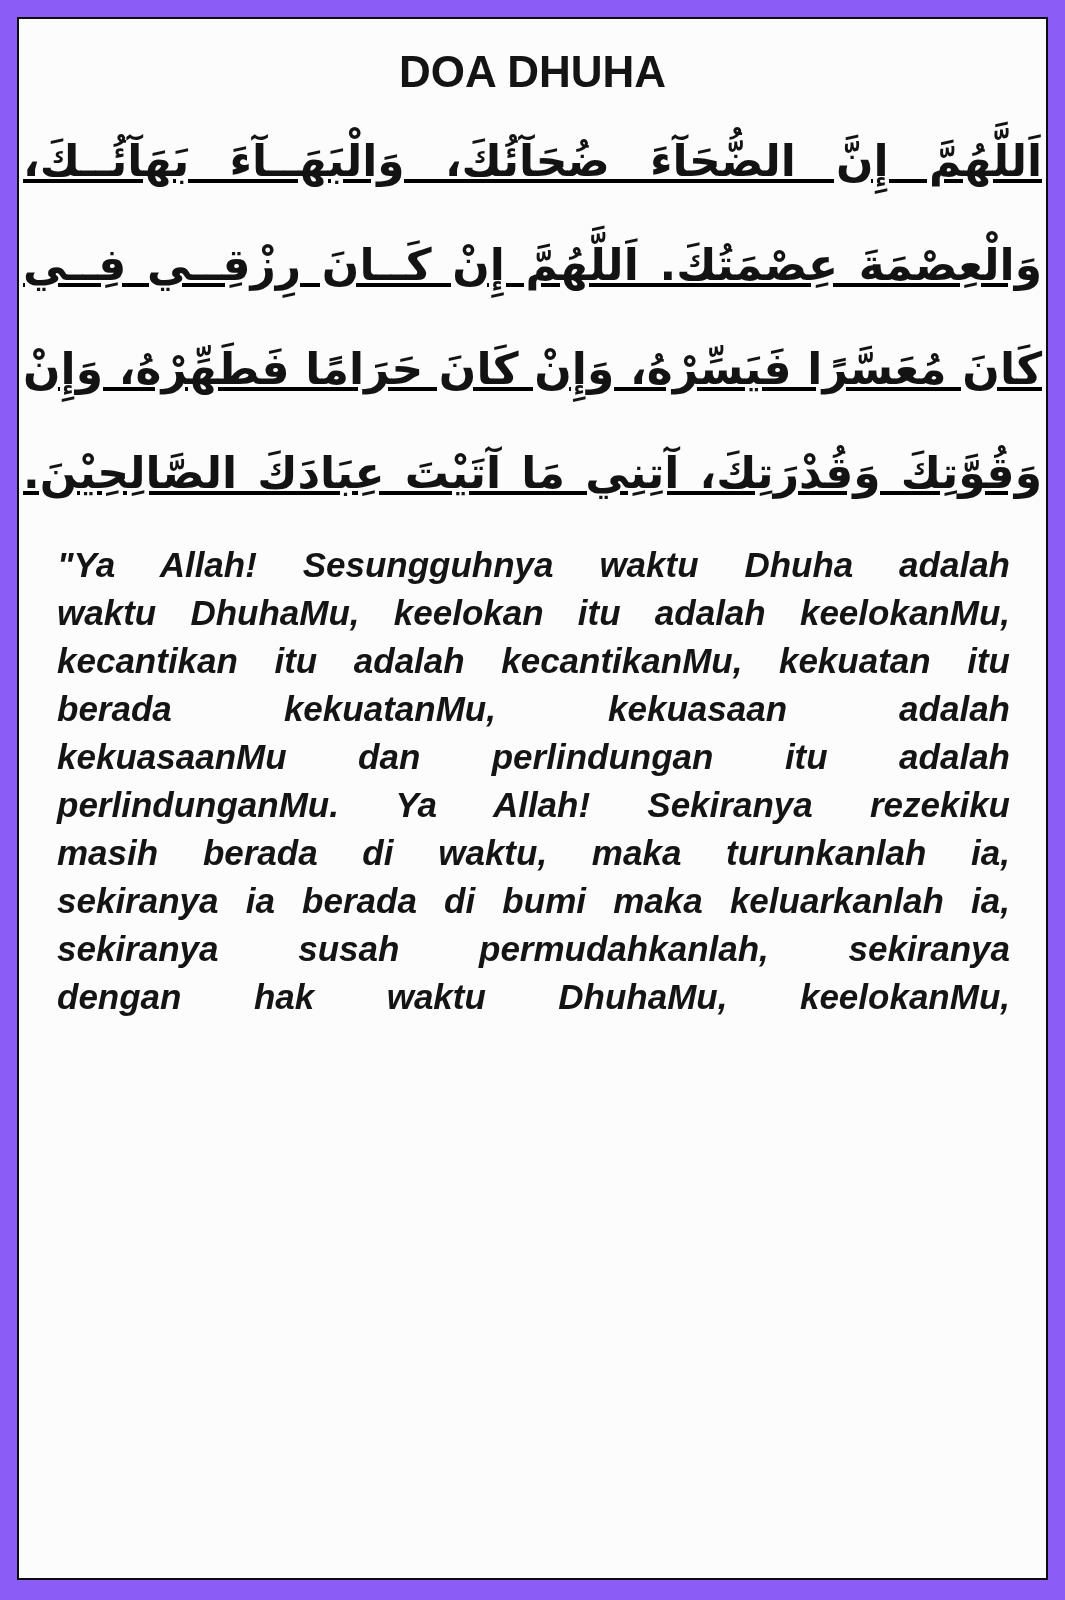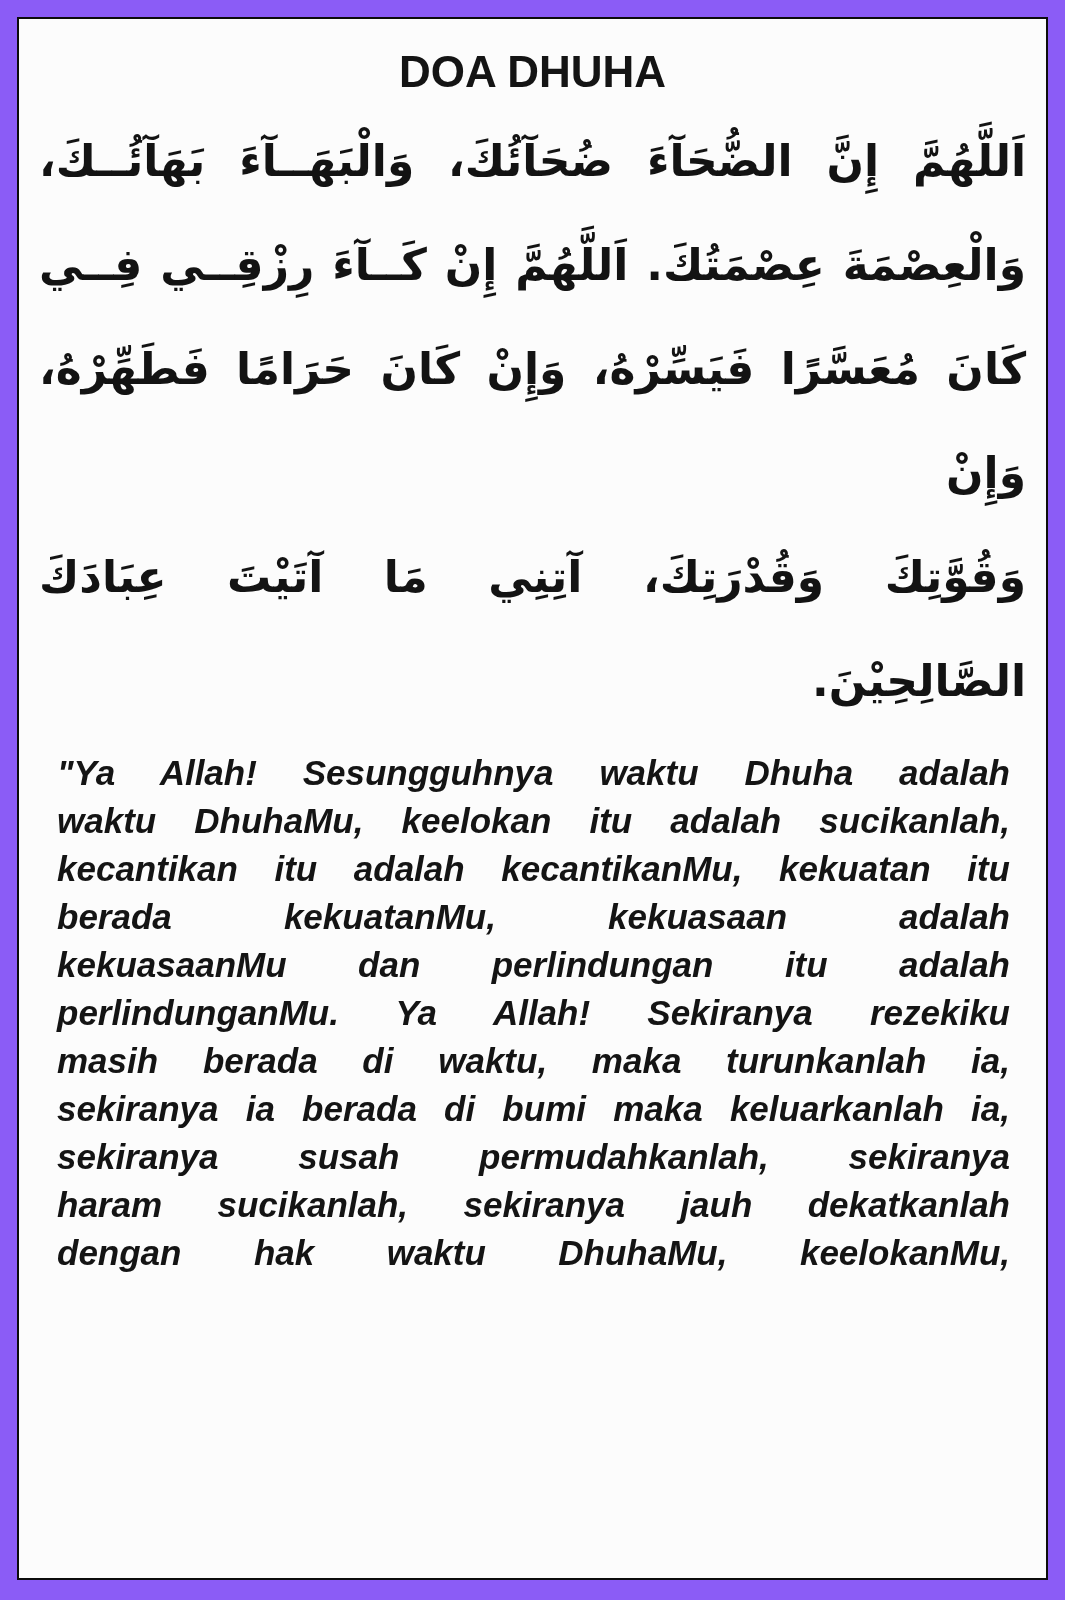--- a/index.html
+++ b/index.html
@@ -33,21 +33,22 @@
     font-weight: 700;
     font-size: 44px;
     line-height: 46px;
     letter-spacing: 0px;
     color: #141414;
   }
   .arabic {
     direction: rtl;
     unicode-bidi: embed;
     margin-top: 14px;
-    padding: 0 20px;
+    padding: 0 4px;
+    text-decoration: underline;
   }
   .ar-line {
     font-family: "DejaVu Sans", sans-serif;
     font-weight: 700;
     font-size: 44px;
     line-height: 104px;
     color: #131313;
     text-align: justify;
     text-align-last: justify;
     white-space: normal;
@@ -71,34 +72,33 @@
 </head>
 <body>
 
 <div class="page">
   <div class="panel">
 
     <div class="title">DOA DHUHA</div>
 
     <div class="arabic" lang="ar" dir="rtl">
       <div class="ar-line">اَللَّهُمَّ إِنَّ الضُّحَآءَ ضُحَآئُكَ، وَالْبَهَــآءَ بَهَآئُــكَ،</div>
-      <div class="ar-line">وَالْعِصْمَةَ عِصْمَتُكَ. اَللَّهُمَّ إِنْ كَــآءَ رِزْقِــي فِــي</div>
+      <div class="ar-line">وَالْعِصْمَةَ عِصْمَتُكَ. اَللَّهُمَّ إِنْ كَــانَ رِزْقِــي فِــي</div>
       <div class="ar-line">كَانَ مُعَسَّرًا فَيَسِّرْهُ، وَإِنْ كَانَ حَرَامًا فَطَهِّرْهُ، وَإِنْ</div>
       <div class="ar-line">وَقُوَّتِكَ وَقُدْرَتِكَ، آتِنِي مَا آتَيْتَ عِبَادَكَ الصَّالِحِيْنَ.</div>
     </div>
 
     <div class="translation">
       <div class="id-line">"Ya Allah! Sesungguhnya waktu Dhuha adalah</div>
-      <div class="id-line">waktu DhuhaMu, keelokan itu adalah sucikanlah,</div>
+      <div class="id-line">waktu DhuhaMu, keelokan itu adalah keelokanMu,</div>
       <div class="id-line">kecantikan itu adalah kecantikanMu, kekuatan itu</div>
       <div class="id-line">berada kekuatanMu, kekuasaan adalah</div>
       <div class="id-line">kekuasaanMu dan perlindungan itu adalah</div>
       <div class="id-line">perlindunganMu. Ya Allah! Sekiranya rezekiku</div>
       <div class="id-line">masih berada di waktu, maka turunkanlah ia,</div>
       <div class="id-line">sekiranya ia berada di bumi maka keluarkanlah ia,</div>
       <div class="id-line">sekiranya susah permudahkanlah, sekiranya</div>
-      <div class="id-line">haram sucikanlah, sekiranya jauh dekatkanlah</div>
       <div class="id-line">dengan hak waktu DhuhaMu, keelokanMu,</div>
 
     </div>
 
   </div>
 </div>
 
 </body></html>

